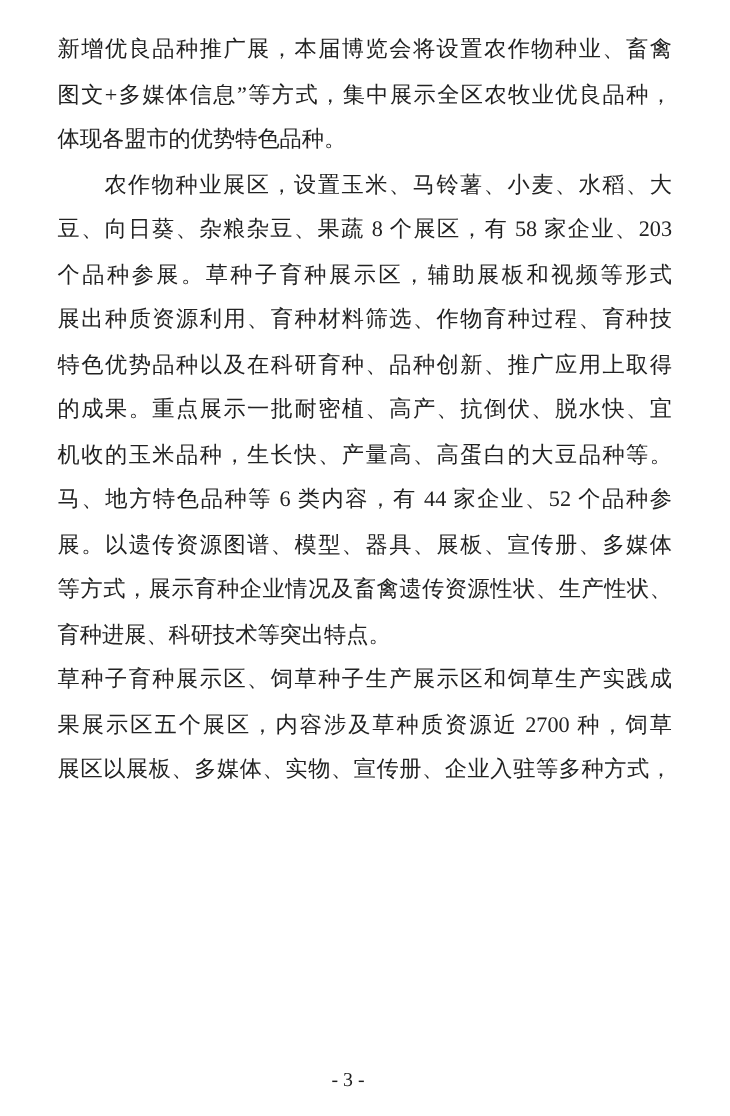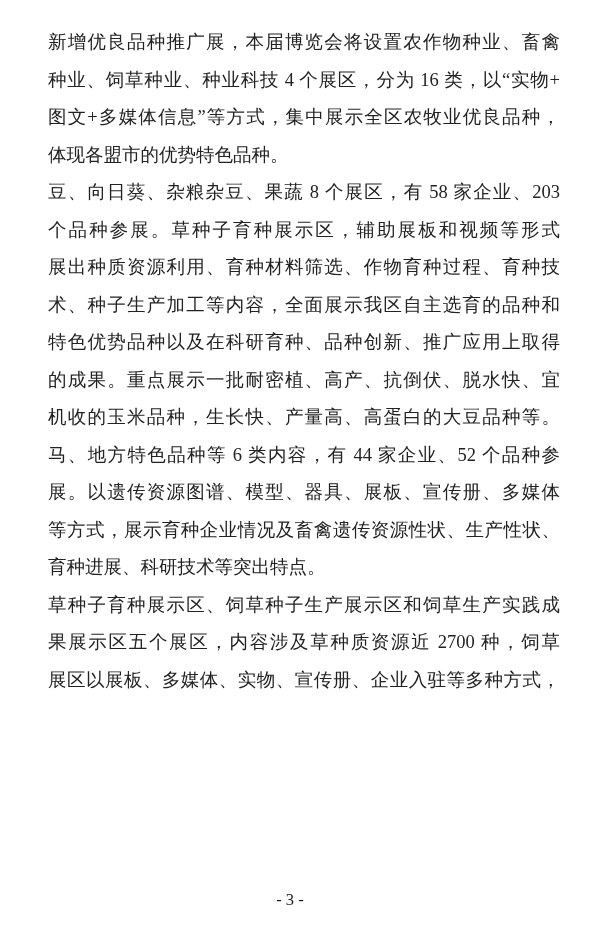--- a/index.html
+++ b/index.html
@@ -50,27 +50,26 @@
     line-height: 22px;
     color: #1c1c1c;
   }
 </style>
 </head>
 <body>
 
 <div class="page">
   <div class="doc-body">
       <div class="line fill">新增优良品种推广展，本届博览会将设置农作物种业、畜禽</div>
-      <div class="line fill">种业、饲草种业、种业科技 4 个展区，分为 16 类，以“实物+</div>
       <div class="line fill">图文+多媒体信息”等方式，集中展示全区农牧业优良品种，</div>
       <div class="line">体现各盟市的优势特色品种。</div>
+      <div class="line indent fill">农作物种业展区，设置玉米、马铃薯、小麦、水稻、大</div>
       <div class="line fill">豆、向日葵、杂粮杂豆、果蔬 8 个展区，有 58 家企业、203</div>
       <div class="line fill">个品种参展。草种子育种展示区，辅助展板和视频等形式</div>
       <div class="line fill">展出种质资源利用、育种材料筛选、作物育种过程、育种技</div>
-      <div class="line fill">术、种子生产加工等内容，全面展示我区自主选育的品种和</div>
       <div class="line fill">特色优势品种以及在科研育种、品种创新、推广应用上取得</div>
       <div class="line fill">的成果。重点展示一批耐密植、高产、抗倒伏、脱水快、宜</div>
       <div class="line fill">机收的玉米品种，生长快、产量高、高蛋白的大豆品种等。</div>
       <div class="line fill">马、地方特色品种等 6 类内容，有 44 家企业、52 个品种参</div>
       <div class="line fill">展。以遗传资源图谱、模型、器具、展板、宣传册、多媒体</div>
       <div class="line fill">等方式，展示育种企业情况及畜禽遗传资源性状、生产性状、</div>
       <div class="line">育种进展、科研技术等突出特点。</div>
       <div class="line fill">草种子育种展示区、饲草种子生产展示区和饲草生产实践成</div>
       <div class="line fill">果展示区五个展区，内容涉及草种质资源近 2700 种，饲草</div>
       <div class="line fill">展区以展板、多媒体、实物、宣传册、企业入驻等多种方式，</div>

